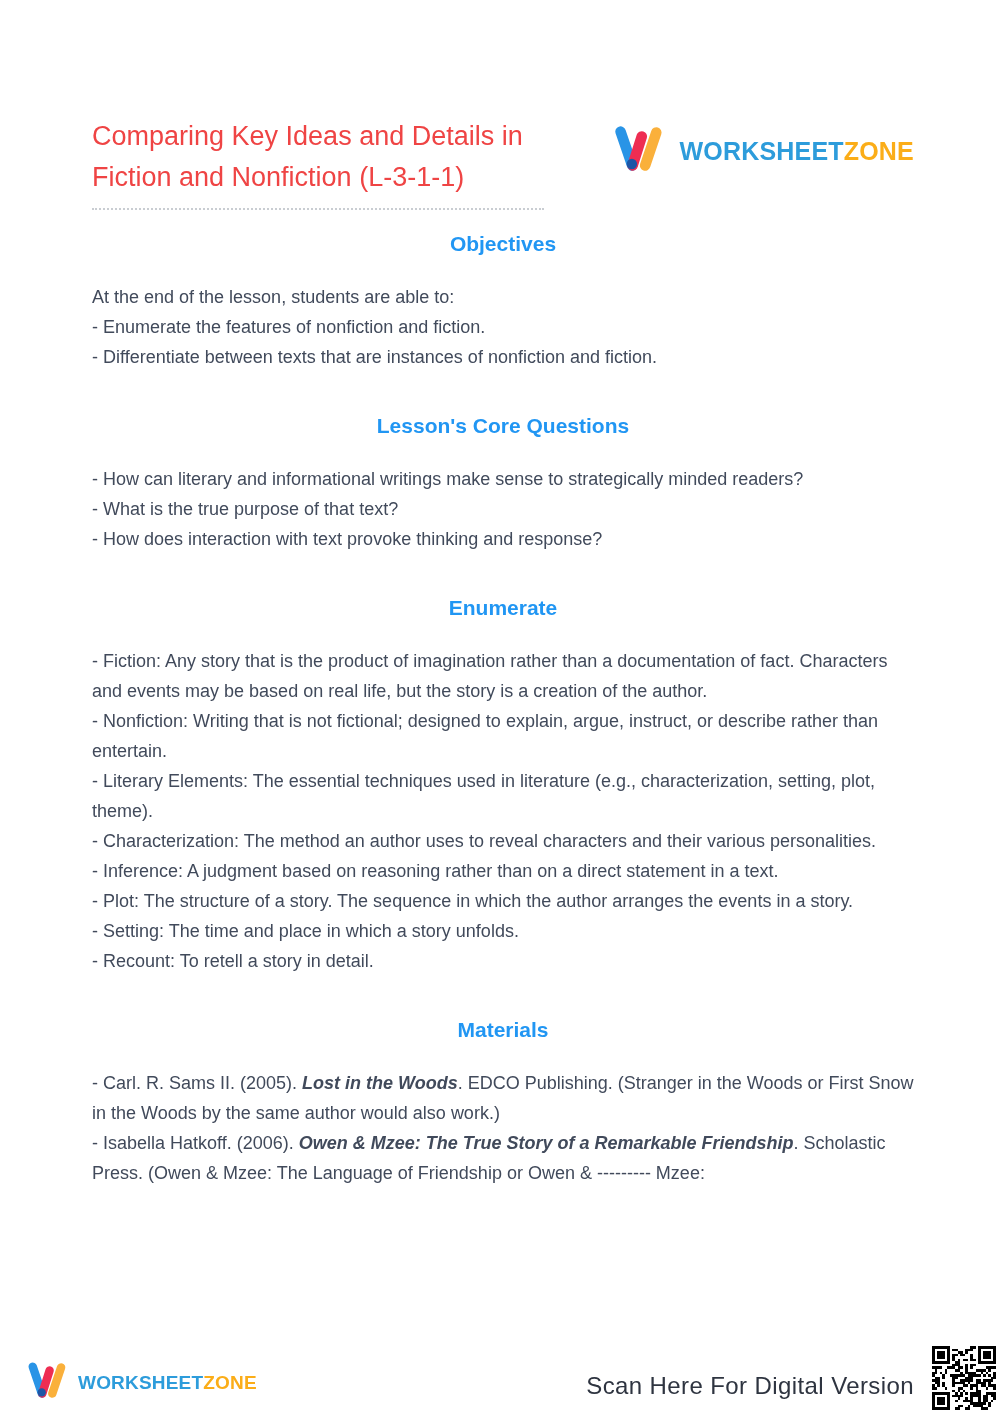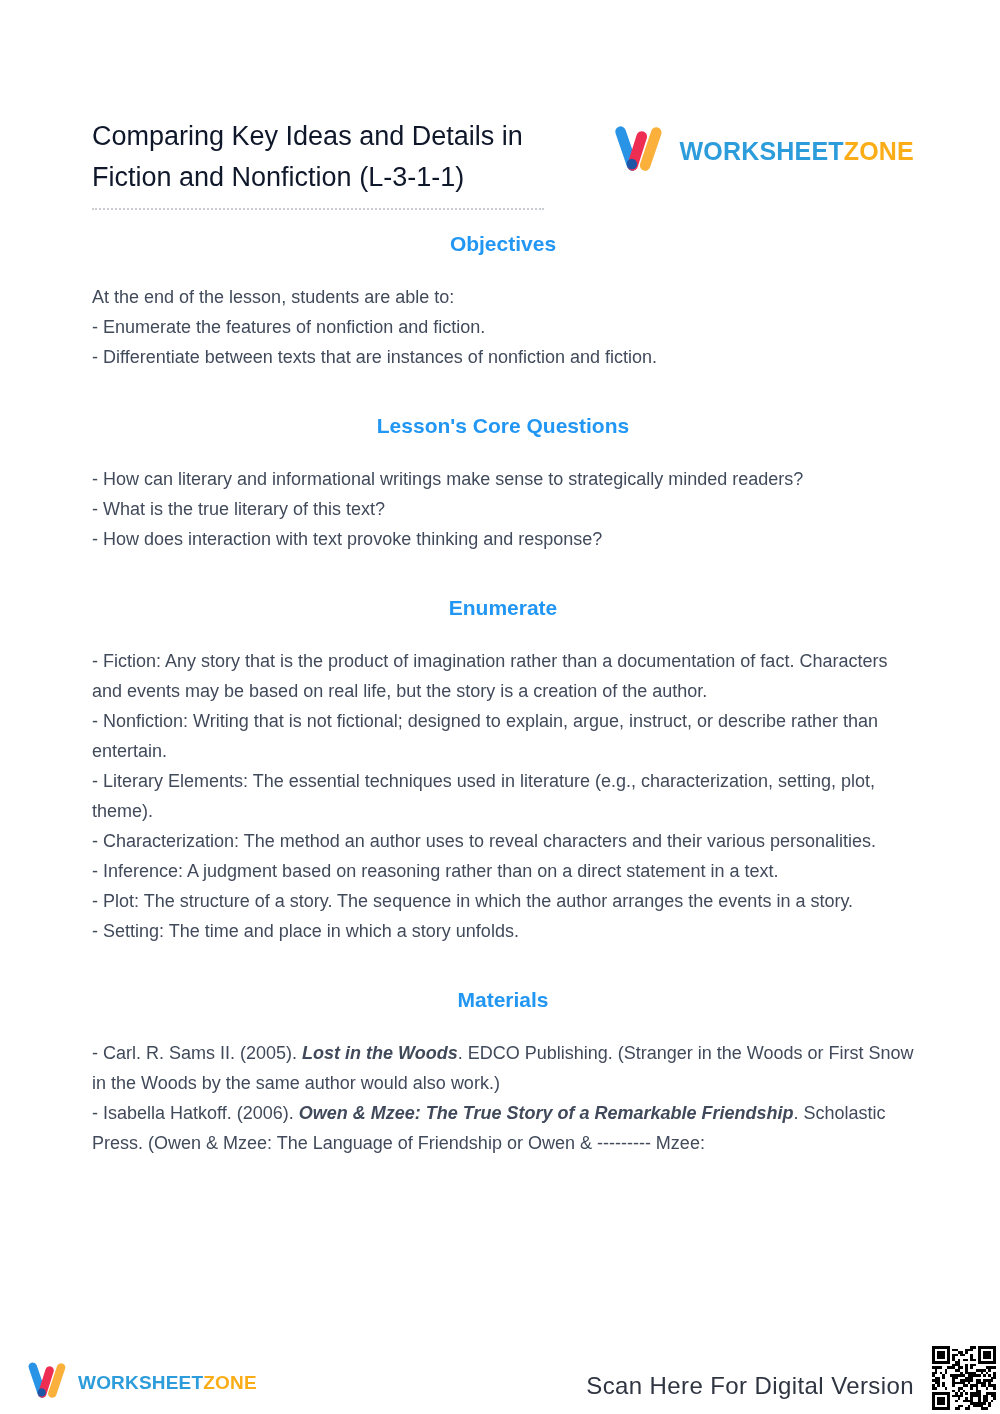--- a/index.html
+++ b/index.html
@@ -22,21 +22,21 @@
   .header-row {
     display: flex;
     justify-content: space-between;
     align-items: flex-start;
     padding-top: 116px;
   }
   .doc-title {
     font-size: 27px;
     line-height: 41px;
     font-weight: 400;
-    color: #0f172a;
+    color: #ef4444;
     width: 452px;
     padding-bottom: 10px;
     border-bottom: 2px dotted #c9cdd2;
   }
   .brand {
     display: flex;
     align-items: center;
     gap: 14px;
     margin-top: 6px;
   }
@@ -117,31 +117,32 @@
       </div>
     </div>
 
     <div class="section-heading first">Objectives</div>
     <p class="line">At the end of the lesson, students are able to:</p>
     <p class="line">- Enumerate the features of nonfiction and fiction.</p>
     <p class="line">- Differentiate between texts that are instances of nonfiction and fiction.</p>
 
     <div class="section-heading">Lesson's Core Questions</div>
     <p class="line">- How can literary and informational writings make sense to strategically minded readers?</p>
-    <p class="line">- What is the true literary of this text?</p>
+    <p class="line">- What is the true purpose of that text?</p>
     <p class="line">- How does interaction with text provoke thinking and response?</p>
 
     <div class="section-heading">Enumerate</div>
     <p class="line">- Fiction: Any story that is the product of imagination rather than a documentation of fact. Characters and events may be based on real life, but the story is a creation of the author.</p>
     <p class="line">- Nonfiction: Writing that is not fictional; designed to explain, argue, instruct, or describe rather than entertain.</p>
     <p class="line">- Literary Elements: The essential techniques used in literature (e.g., characterization, setting, plot, theme).</p>
     <p class="line">- Characterization: The method an author uses to reveal characters and their various personalities.</p>
     <p class="line">- Inference: A judgment based on reasoning rather than on a direct statement in a text.</p>
     <p class="line">- Plot: The structure of a story. The sequence in which the author arranges the events in a story.</p>
     <p class="line">- Setting: The time and place in which a story unfolds.</p>
+    <p class="line">- Recount: To retell a story in detail.</p>
 
     <div class="section-heading">Materials</div>
     <p class="line"><span>- Carl. R. Sams II. (2005). </span><em>Lost in the Woods</em><span>. EDCO Publishing. (Stranger in the Woods or First Snow in the Woods by the same author would also work.)</span></p>
     <p class="line"><span>- Isabella Hatkoff. (2006). </span><em>Owen &amp; Mzee: The True Story of a Remarkable Friendship</em><span>. Scholastic Press. (Owen &amp; Mzee: The Language of Friendship or Owen &amp; --------- Mzee:</span></p>
 
   </div>
 
   <div class="footer">
     <div class="footer-brand">
       <span>

